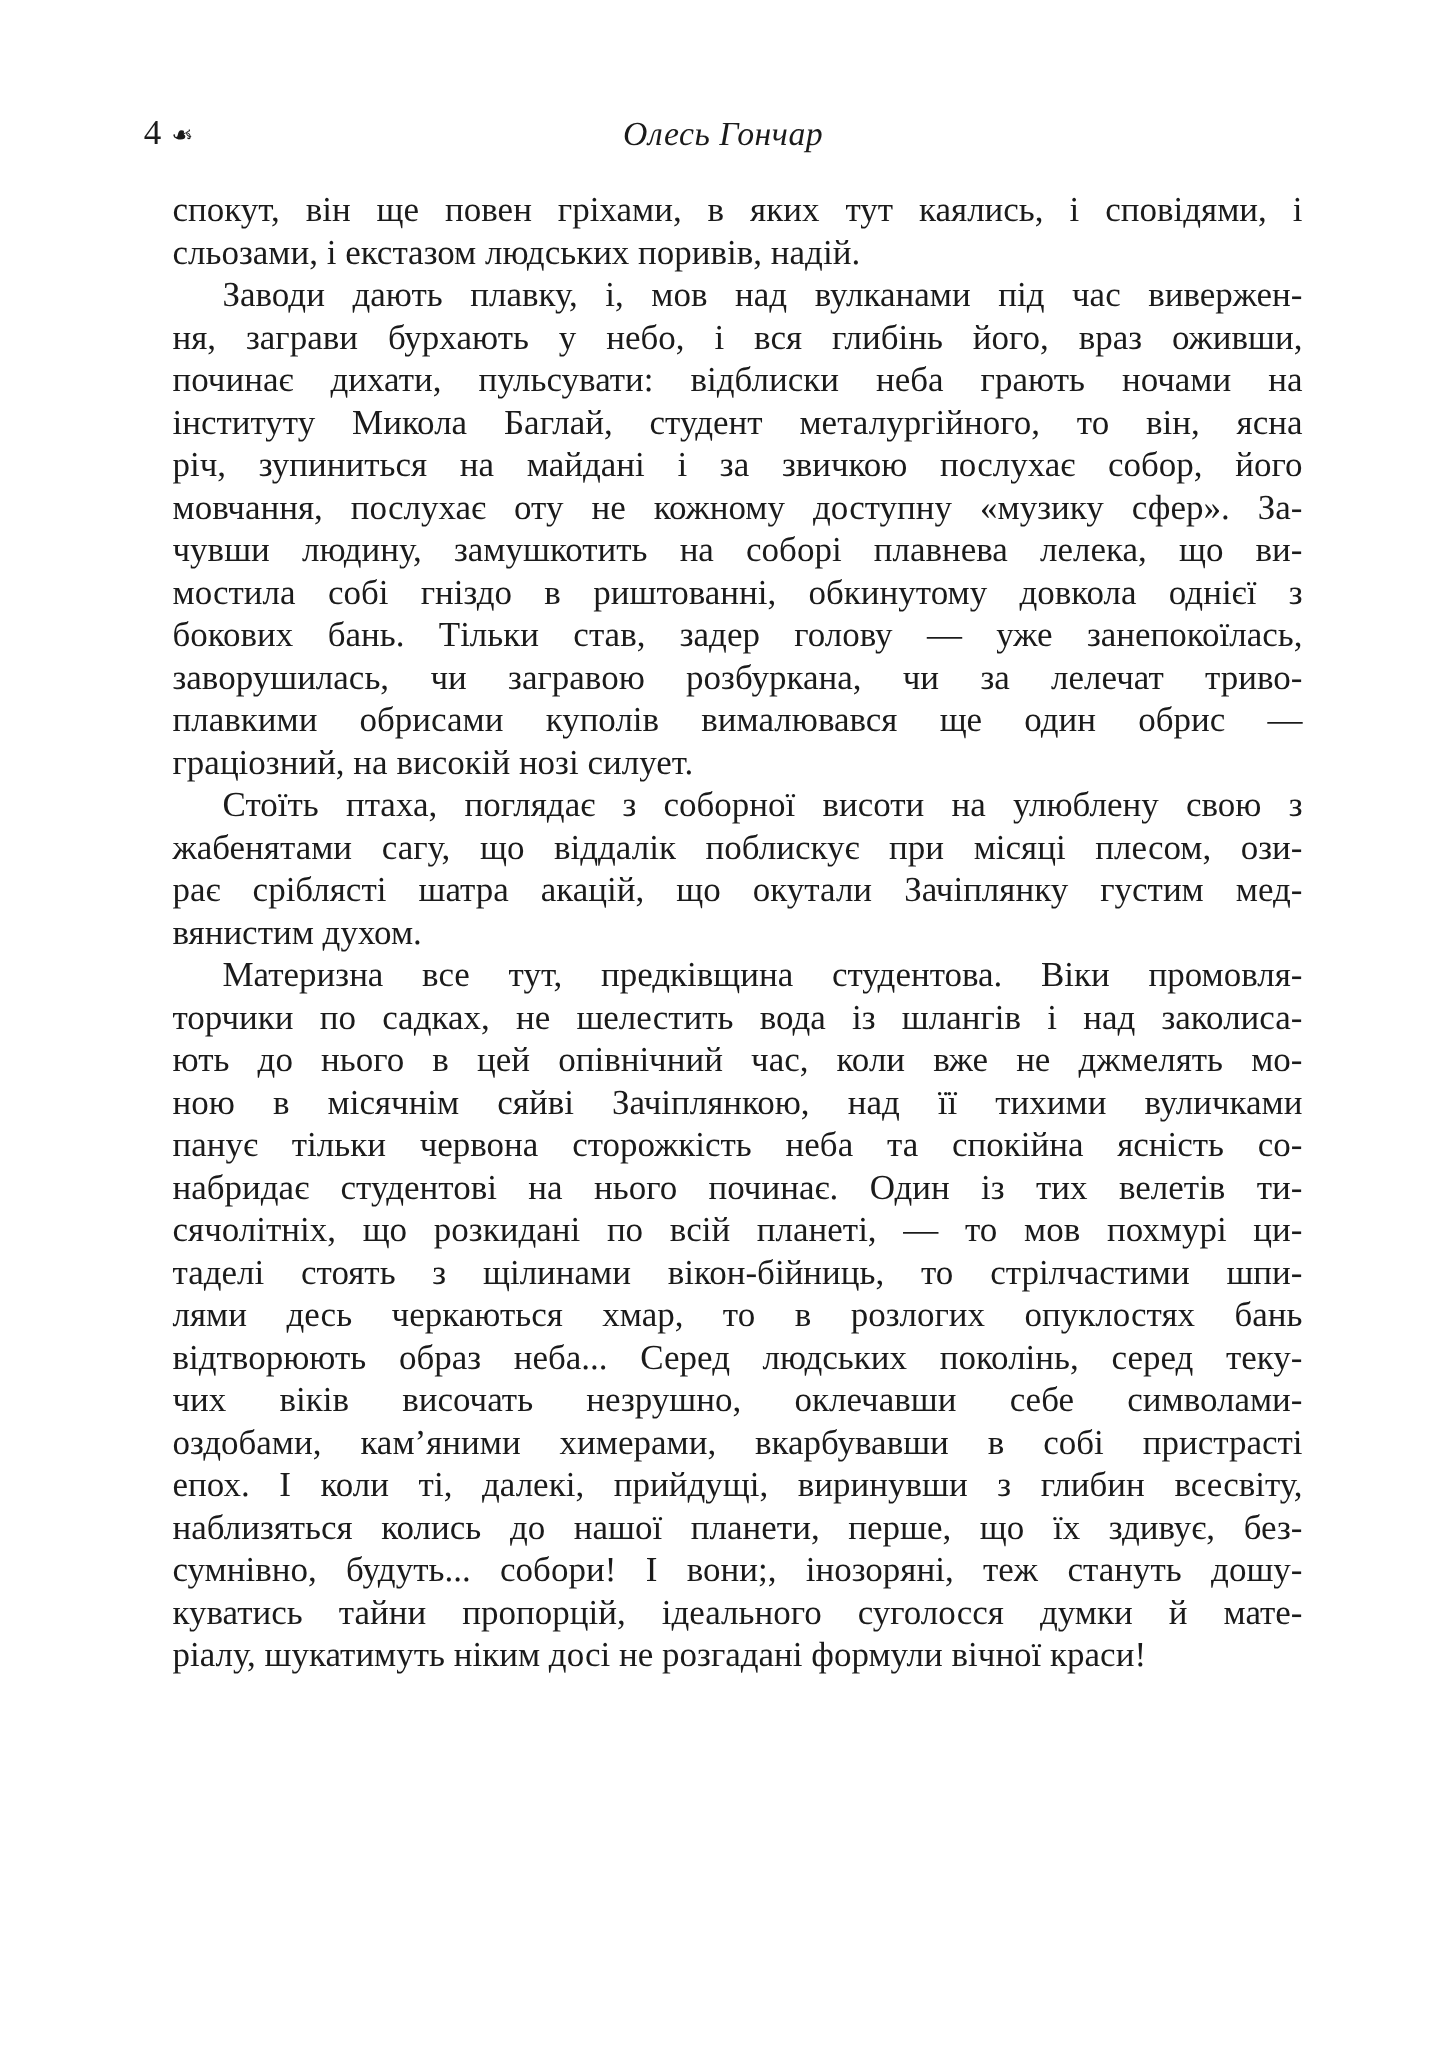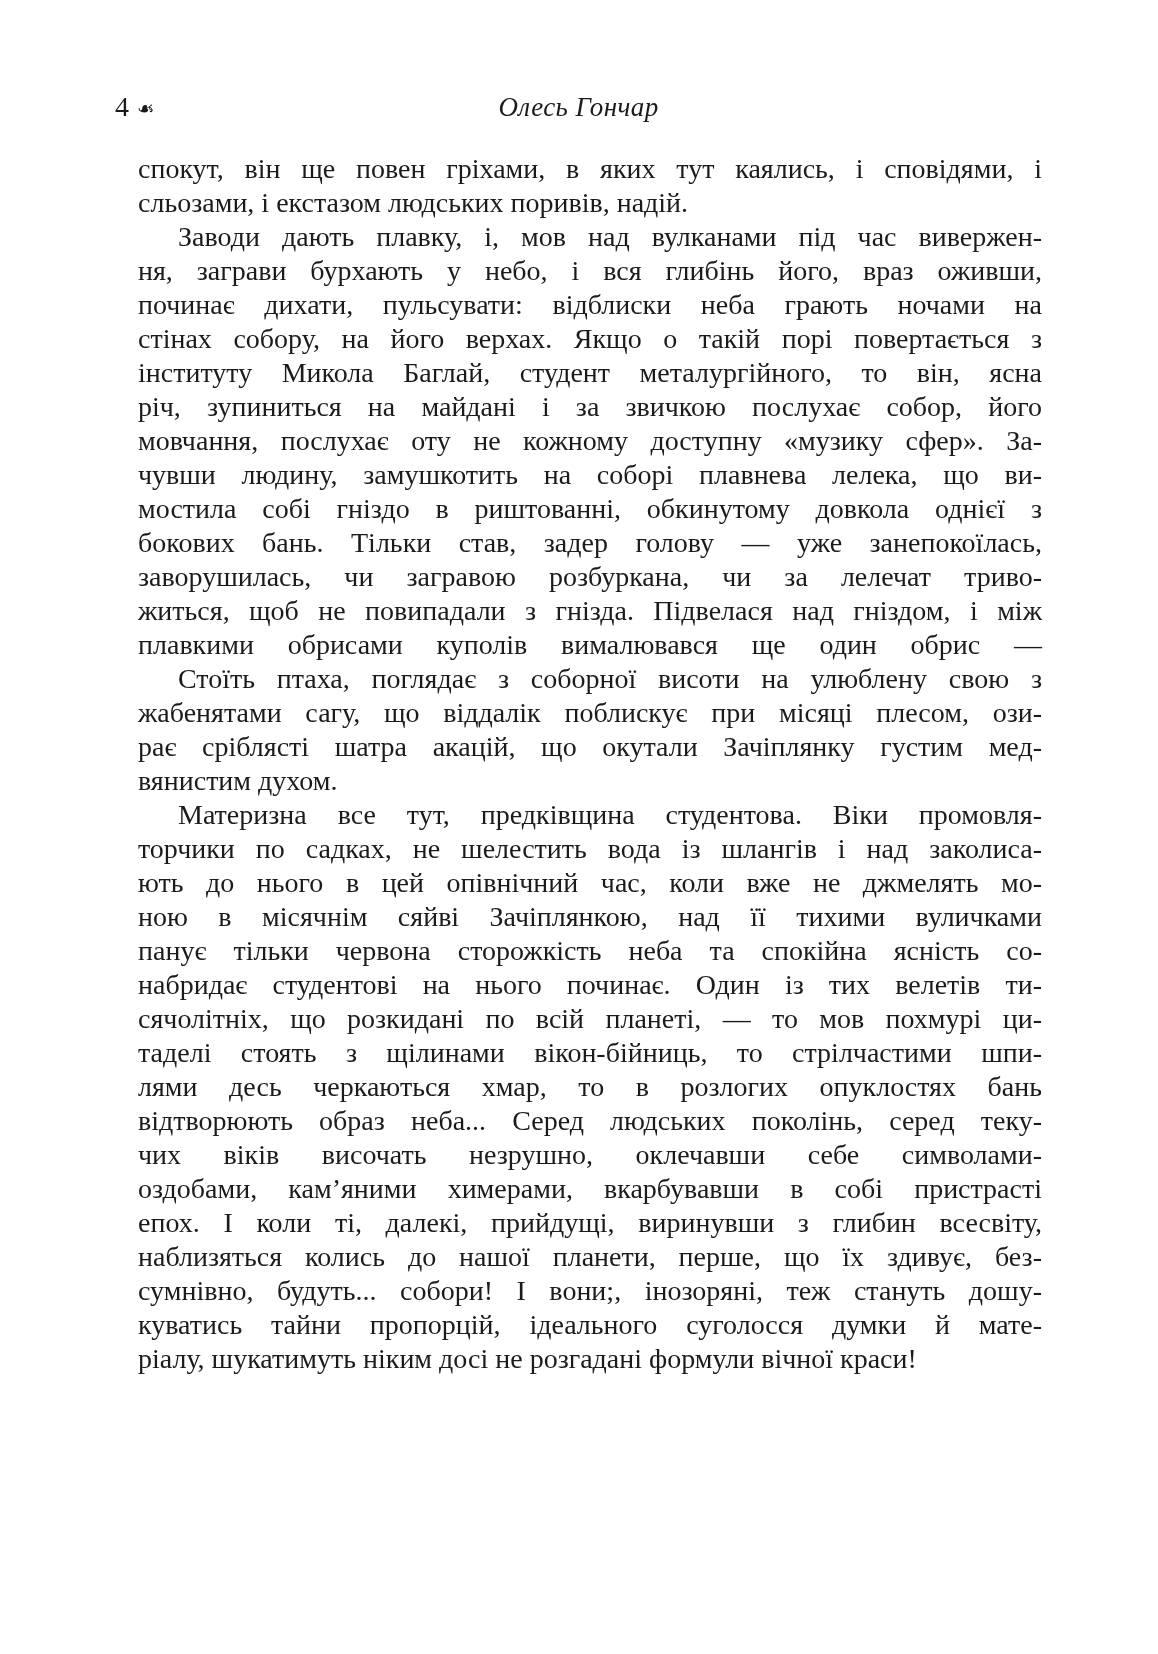--- a/index.html
+++ b/index.html
@@ -64,30 +64,29 @@
       </div>
       <div class="author">Олесь Гончар</div>
     </div>
 
     <div class="body-text">
         <div class="line">спокут, він ще повен гріхами, в яких тут каялись, і сповідями, і</div>
         <div class="line last">сльозами, і екстазом людських поривів, надій.</div>
         <div class="line indent">Заводи дають плавку, і, мов над вулканами під час вивержен-</div>
         <div class="line">ня, заграви бурхають у небо, і вся глибінь його, враз оживши,</div>
         <div class="line">починає дихати, пульсувати: відблиски неба грають ночами на</div>
-        <div class="line">стінах собору, на його верхах. Якщо о такій порі повертається з</div>
         <div class="line">інституту Микола Баглай, студент металургійного, то він, ясна</div>
         <div class="line">річ, зупиниться на майдані і за звичкою послухає собор, його</div>
         <div class="line">мовчання, послухає оту не кожному доступну «музику сфер». За-</div>
         <div class="line">чувши людину, замушкотить на соборі плавнева лелека, що ви-</div>
         <div class="line">мостила собі гніздо в риштованні, обкинутому довкола однієї з</div>
         <div class="line">бокових бань. Тільки став, задер голову — уже занепокоїлась,</div>
         <div class="line">заворушилась, чи загравою розбуркана, чи за лелечат триво-</div>
-        <div class="line">житься, щоб не повипадали з гнізда. Підвелася над гніздом, і між</div>
         <div class="line">плавкими обрисами куполів вималювався ще один обрис —</div>
+        <div class="line last">граціозний, на високій нозі силует.</div>
         <div class="line indent">Стоїть птаха, поглядає з соборної висоти на улюблену свою з</div>
         <div class="line">жабенятами сагу, що віддалік поблискує при місяці плесом, ози-</div>
         <div class="line">рає сріблясті шатра акацій, що окутали Зачіплянку густим мед-</div>
         <div class="line last">вянистим духом.</div>
         <div class="line indent">Материзна все тут, предківщина студентова. Віки промовля-</div>
         <div class="line">торчики по садках, не шелестить вода із шлангів і над заколиса-</div>
         <div class="line">ють до нього в цей опівнічний час, коли вже не джмелять мо-</div>
         <div class="line">ною в місячнім сяйві Зачіплянкою, над її тихими вуличками</div>
         <div class="line">панує тільки червона сторожкість неба та спокійна ясність со-</div>
         <div class="line">набридає студентові на нього починає. Один із тих велетів ти-</div>

